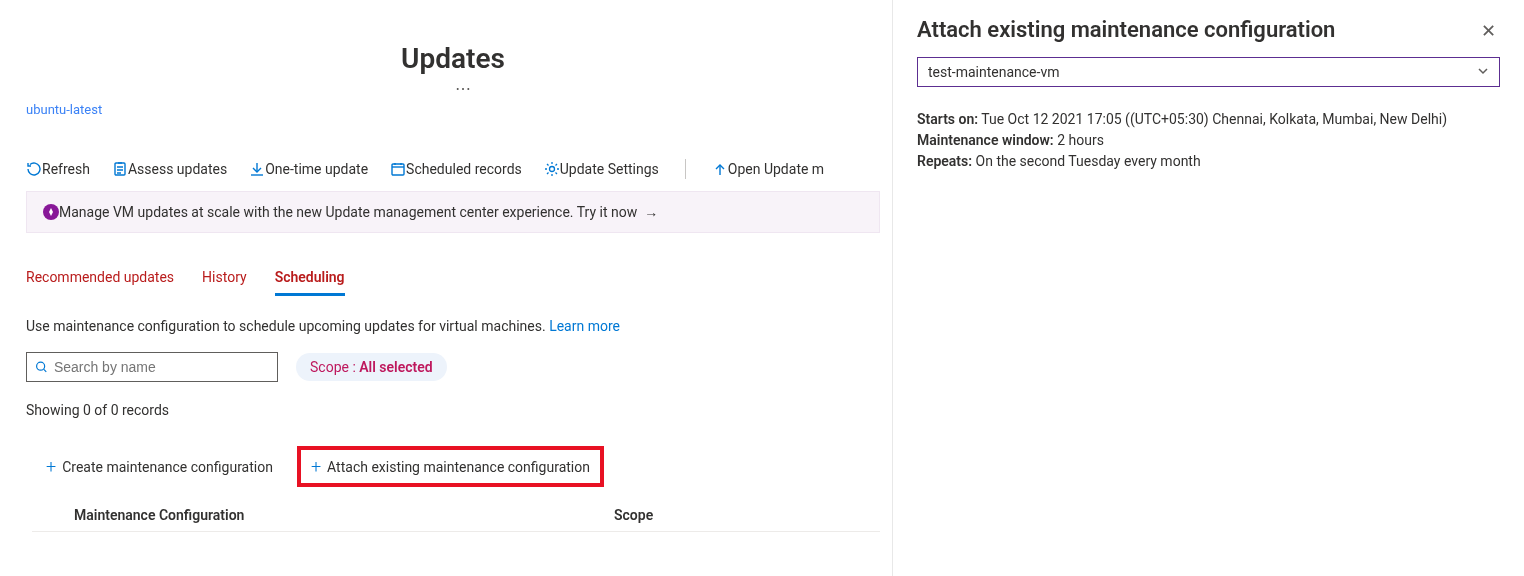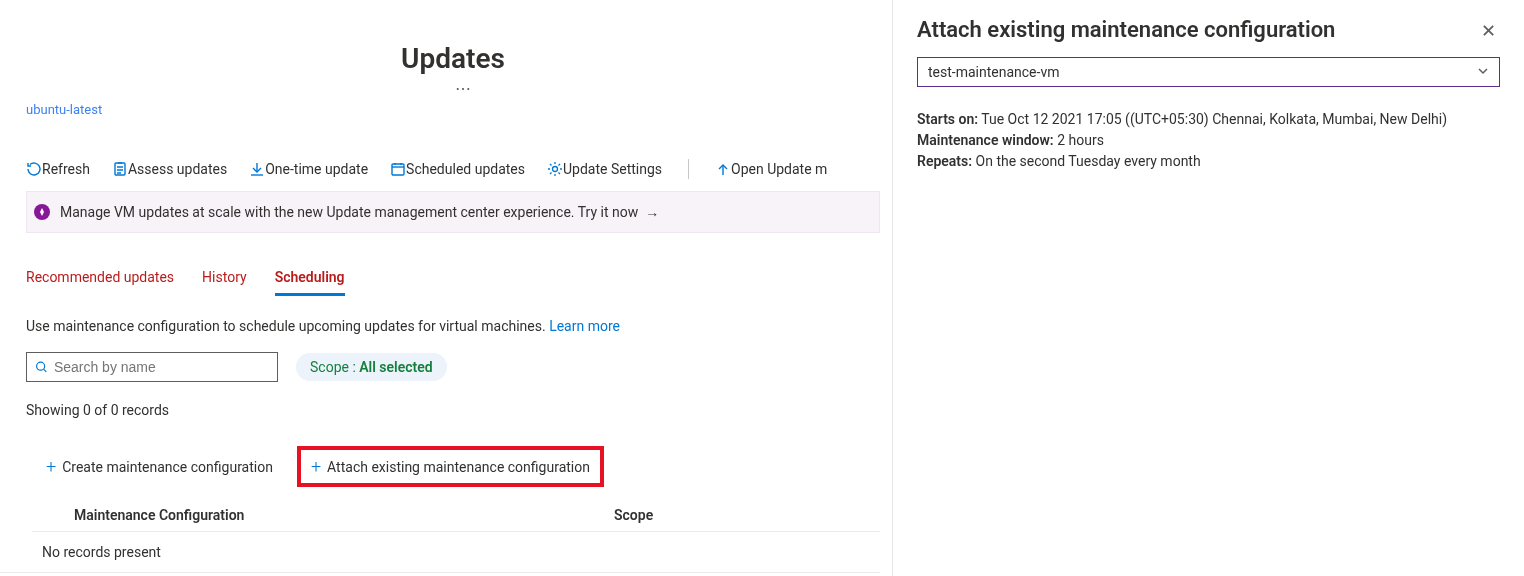--- a/index.html
+++ b/index.html
@@ -58,24 +58,23 @@
       color: #323130;
     }
     .toolbar-icon { width: 16px; height: 16px; display: inline-flex; align-items: center; justify-content: center; color: #0078d4; }
     .toolbar-sep {
       width: 1px; height: 20px; background: #c8c6c4; margin: 0 4px;
     }
     .banner {
       margin: 12px 0 0 26px;
       background: #f8f3f9;
       border: 1px solid #efe6f1;
-      padding: 12px 7px;
+      padding: 12px 16px;
       display: flex;
       align-items: flex-start;
-      gap: 10px;
     }
     .banner-icon {
       width: 16px; height: 16px; border-radius: 50%;
       background: #881798;
       display: flex; align-items: center; justify-content: center;
     }
     .banner-icon svg { width: 10px; height: 10px; }
     .banner-text { font-size: 14px; color: #323130; }
     .banner-link { display: inline-flex; align-items: center; gap: 4px; }
     .tabs {
@@ -120,21 +119,21 @@
       outline: none;
       font-size: 14px;
       width: 100%;
       color: #323130;
     }
     .scope-pill {
       background: #edf3fb;
       border-radius: 16px;
       padding: 6px 14px;
       font-size: 14px;
-      color: #15803d;
+      color: #be185d;
     }
     .scope-pill strong { font-weight: 600; }
     .count-row {
       padding: 20px 0 0 26px;
       font-size: 14px;
       color: #323130;
     }
     .action-row {
       display: flex;
       gap: 14px;
@@ -265,21 +264,21 @@
       <span>One-time update</span>
     </div>
     <div class="toolbar-item">
       <span class="toolbar-icon">
         <svg viewBox="0 0 16 16" fill="none" stroke="#0078d4" stroke-width="1.4">
             <rect x="2" y="3" width="12" height="11" rx="1"></rect>
             <path d="M2 6h12"></path>
             <path d="M5 2v2M11 2v2"></path>
           </svg>
       </span>
-      <span>Scheduled updates</span>
+      <span>Scheduled records</span>
     </div>
     <div class="toolbar-item">
       <span class="toolbar-icon">
         <svg viewBox="0 0 16 16" fill="none" stroke="#0078d4" stroke-width="1.3">
             <circle cx="8" cy="8" r="2.5"></circle>
             <path d="M8 1v2M8 13v2M1 8h2M13 8h2M3 3l1.5 1.5M11.5 11.5L13 13M13 3l-1.5 1.5M4.5 11.5L3 13"></path>
           </svg>
       </span>
       <span>Update Settings</span>
     </div>
@@ -342,21 +341,20 @@
     <div class="action-btn highlight-box">
       <span class="plus">+</span>
       <span>Attach existing maintenance configuration</span>
     </div>
   </div>
 
   <div class="table-head">
     <div class="th-config">Maintenance Configuration</div>
     <div class="th-scope">Scope</div>
   </div>
-  <div class="table-row">No records present</div>
 </div>
 
 <div class="panel">
   <div class="panel-header">
     <div class="panel-title">Attach existing maintenance configuration</div>
     <div class="panel-close">✕</div>
   </div>
   <div class="panel-select">
     <span>test-maintenance-vm</span>
     <span class="chev">

